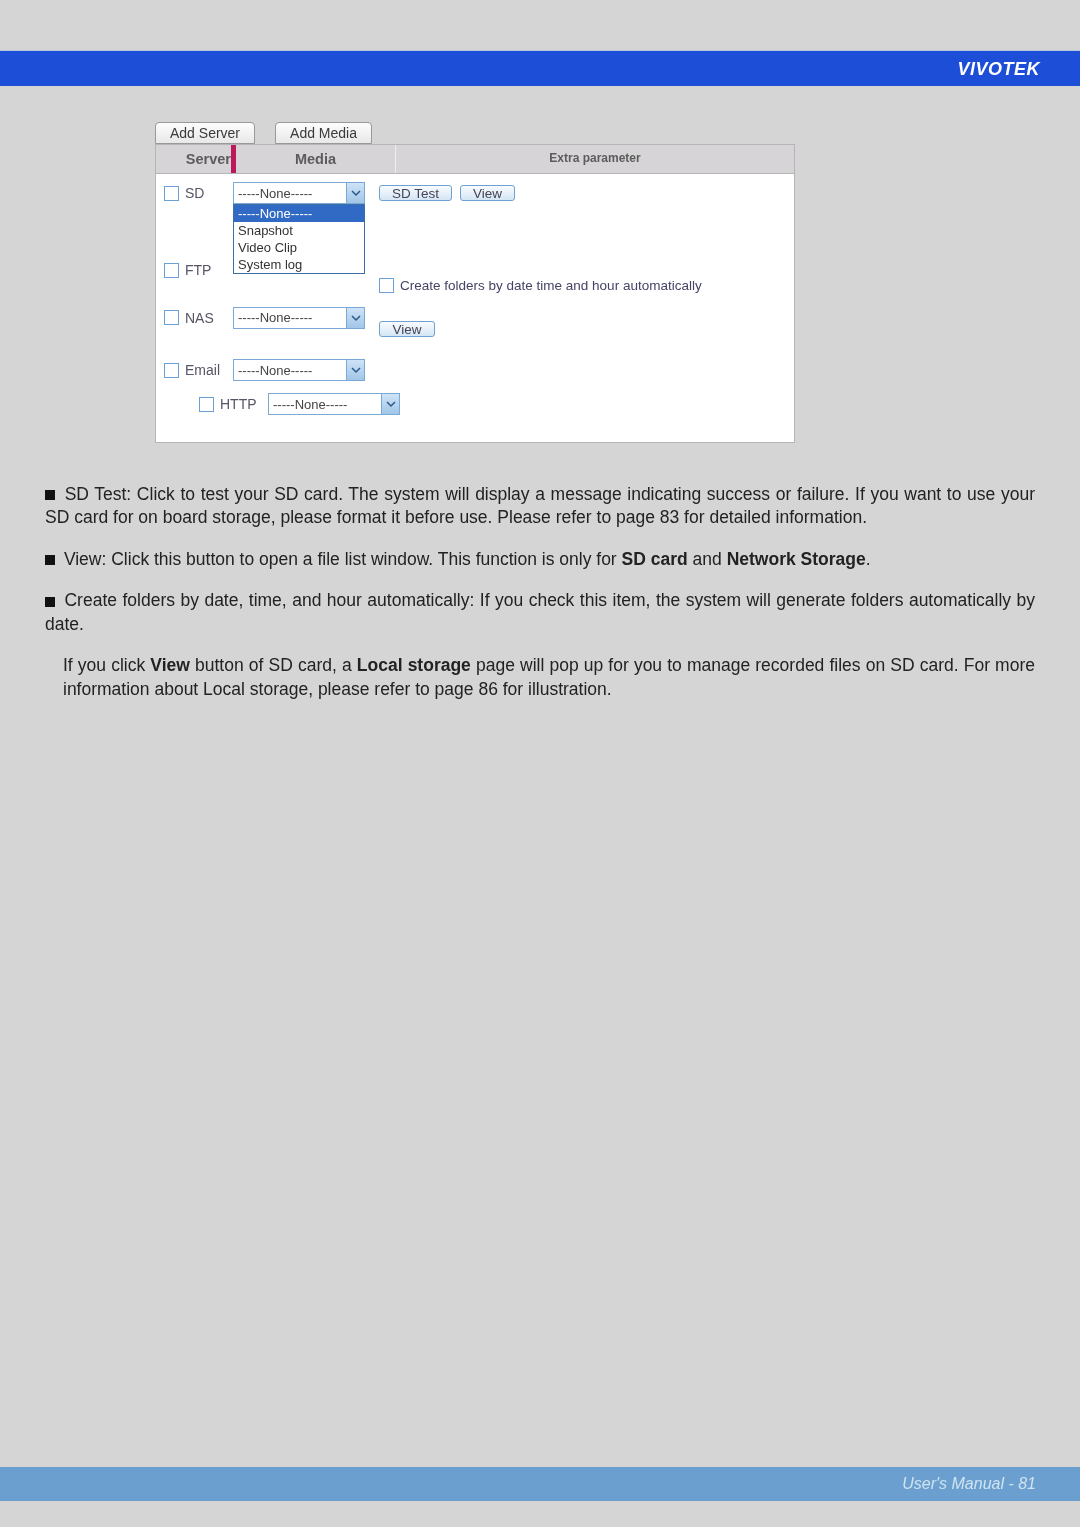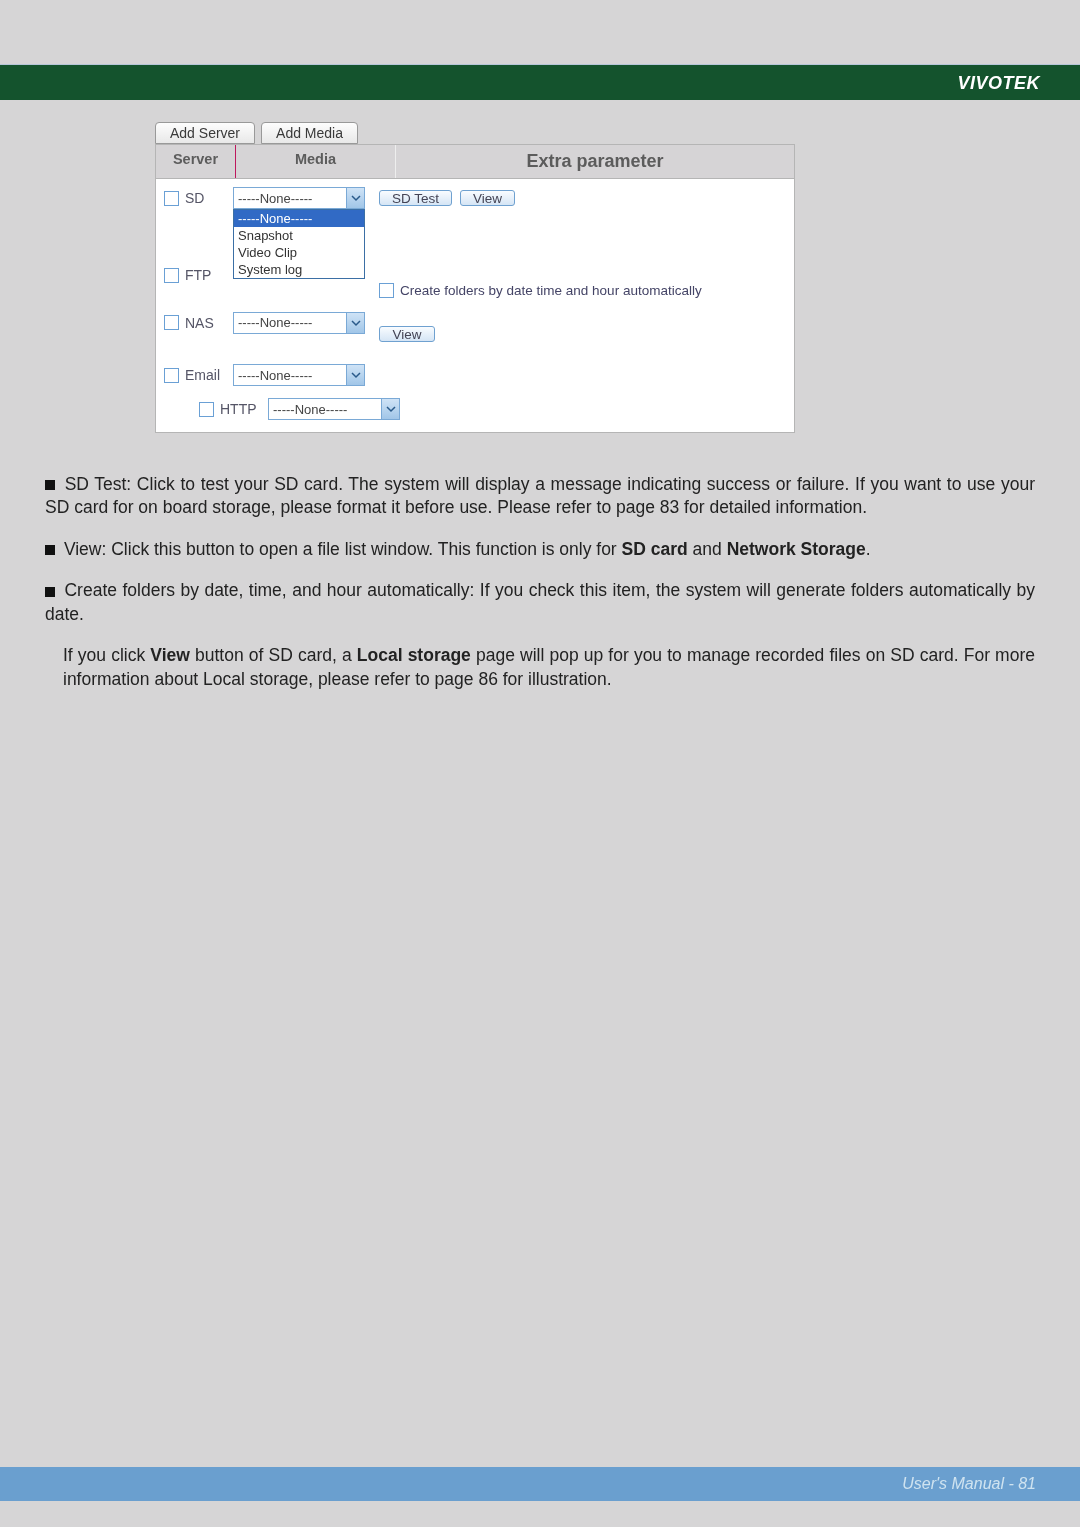--- a/index.html
+++ b/index.html
@@ -6,25 +6,25 @@
   body {
     width: 1080px;
     height: 1527px;
     background: #d6d5d6;
     font-family: Arial, Helvetica, sans-serif;
     font-size: 18px;
     color: #333;
   }
   .header-bar {
     position: absolute;
-    top: 64px;
+    top: 50px;
     left: 0;
     width: 100%;
     height: 36px;
-    background: #14532d;
+    background: #1d4ed8;
     border-top: 1px solid #b6c6d8;
   }
   .brand {
     position: absolute;
     right: 40px;
     top: 8px;
     color: #fff;
     font-style: italic;
     font-weight: bold;
     font-size: 18px;
@@ -40,43 +40,43 @@
     font-size: 17.5px;
     line-height: 1.35;
     color: #222;
     margin-bottom: 10px;
   }
   .config-panel {
     margin-left: 110px;
     margin-top: 2px;
     width: 640px;
   }
-  .tabs { display: flex; gap: 6px; }
+  .tabs { display: flex; gap: 20px; }
   .tab {
     background: linear-gradient(#fdfdfd,#e8e8e8);
     border: 1px solid #999;
     border-top-left-radius: 4px;
     border-top-right-radius: 4px;
     padding: 2px 14px;
     font-size: 14px;
     color: #3a3a3a;
     cursor: pointer;
   }
   .grid-header {
     display: flex;
     background: #d6d4d6;
     border: 1px solid #b5b5b5;
     margin-top: 0;
   }
-  .gh-server { width: 80px; text-align: center; font-weight: bold; color: #5c5c5c; padding: 6px 0; font-size: 14.5px; border-right:1px solid #be185d;}
+  .gh-server { width: 80px; text-align: right; font-weight: bold; color: #5c5c5c; padding: 6px 0; font-size: 14.5px; border-right:5px solid #be185d;}
   .gh-media  { width: 160px; text-align: center; font-weight: bold; color: #5c5c5c; padding: 6px 0; font-size: 14.5px; border-right:1px solid #eee;}
-  .gh-extra  { flex: 1; text-align: center; font-weight: bold; color: #5c5c5c; padding: 6px 0; font-size: 18px; }
+  .gh-extra  { flex: 1; text-align: center; font-weight: bold; color: #5c5c5c; padding: 6px 0; font-size: 12px; }
   .rows { background: #fff; border: 1px solid #b5b5b5; border-top: none; padding: 8px 8px 12px 8px; position: relative; }
   .row { display: flex; align-items: center; margin-bottom: 12px; position: relative; }
-  .row:last-child { margin-bottom: 0; padding-left: 35px; }
+  .row:last-child { margin-bottom: 15px; padding-left: 35px; }
   .cb { width: 15px; height: 15px; border: 1px solid #6aa0d5; background:#fff; margin-right: 6px; display: inline-block; }
   .srv-label { width: 48px; font-size: 14px; color: #556; }
   .select-wrap { position: relative; }
   .select {
     width: 132px; height: 22px;
     border: 1px solid #7aa9d6;
     background: #fff;
     display: flex; align-items: center;
     padding-left: 4px;
     font-size: 13px; color:#444;

